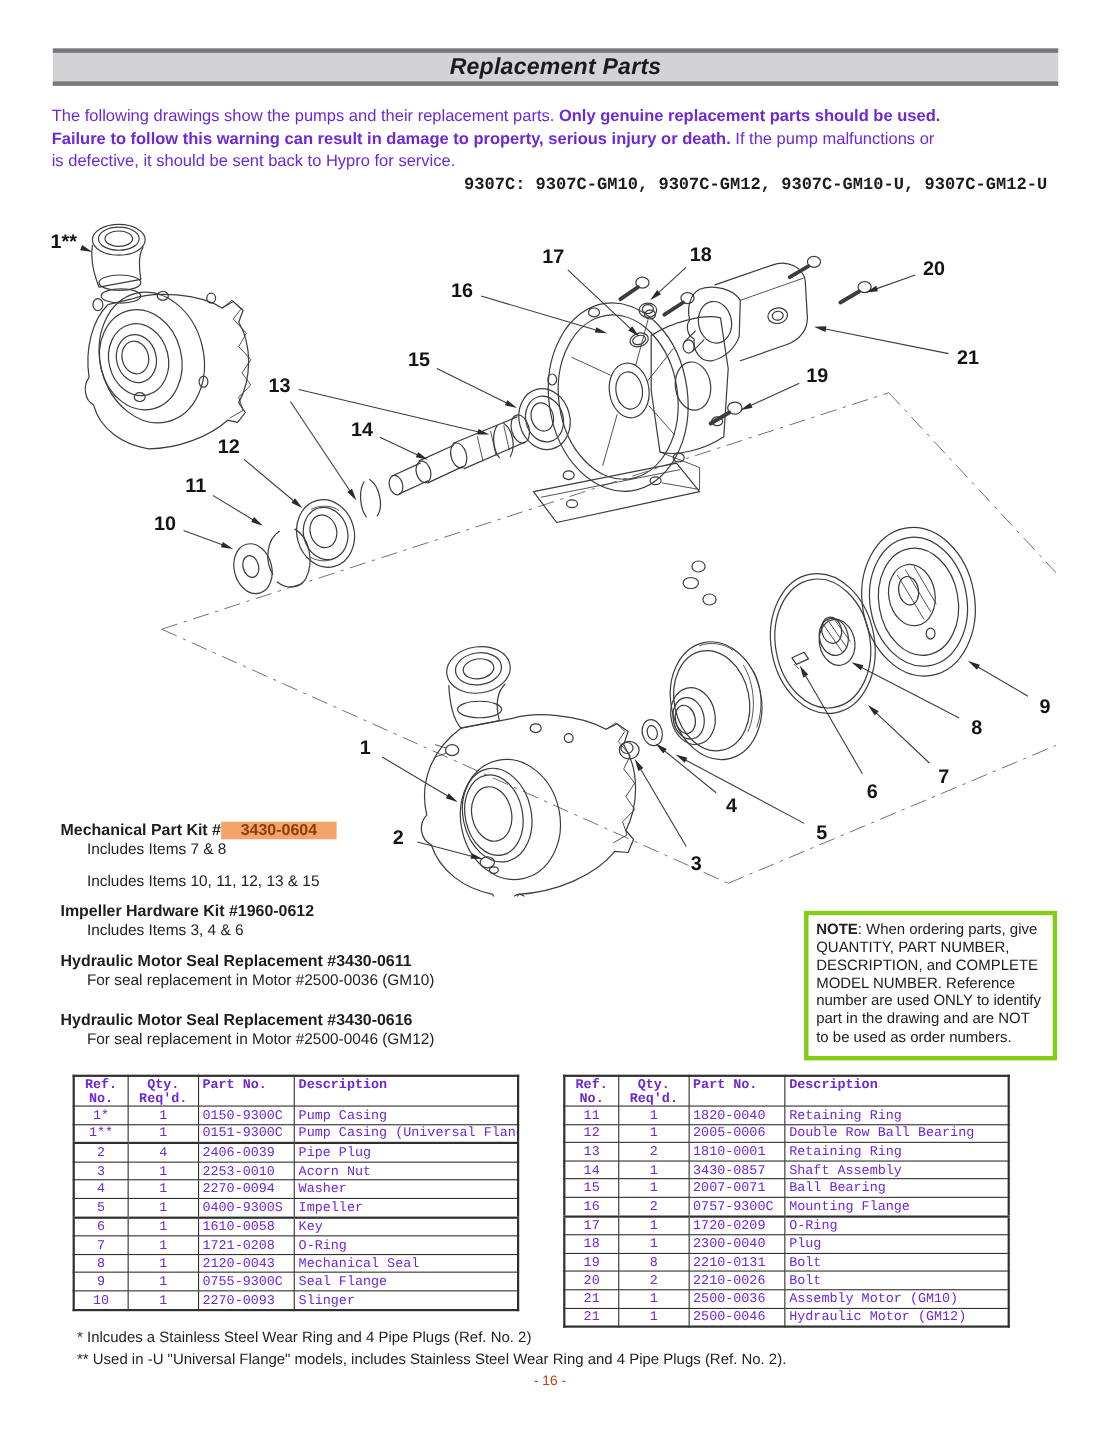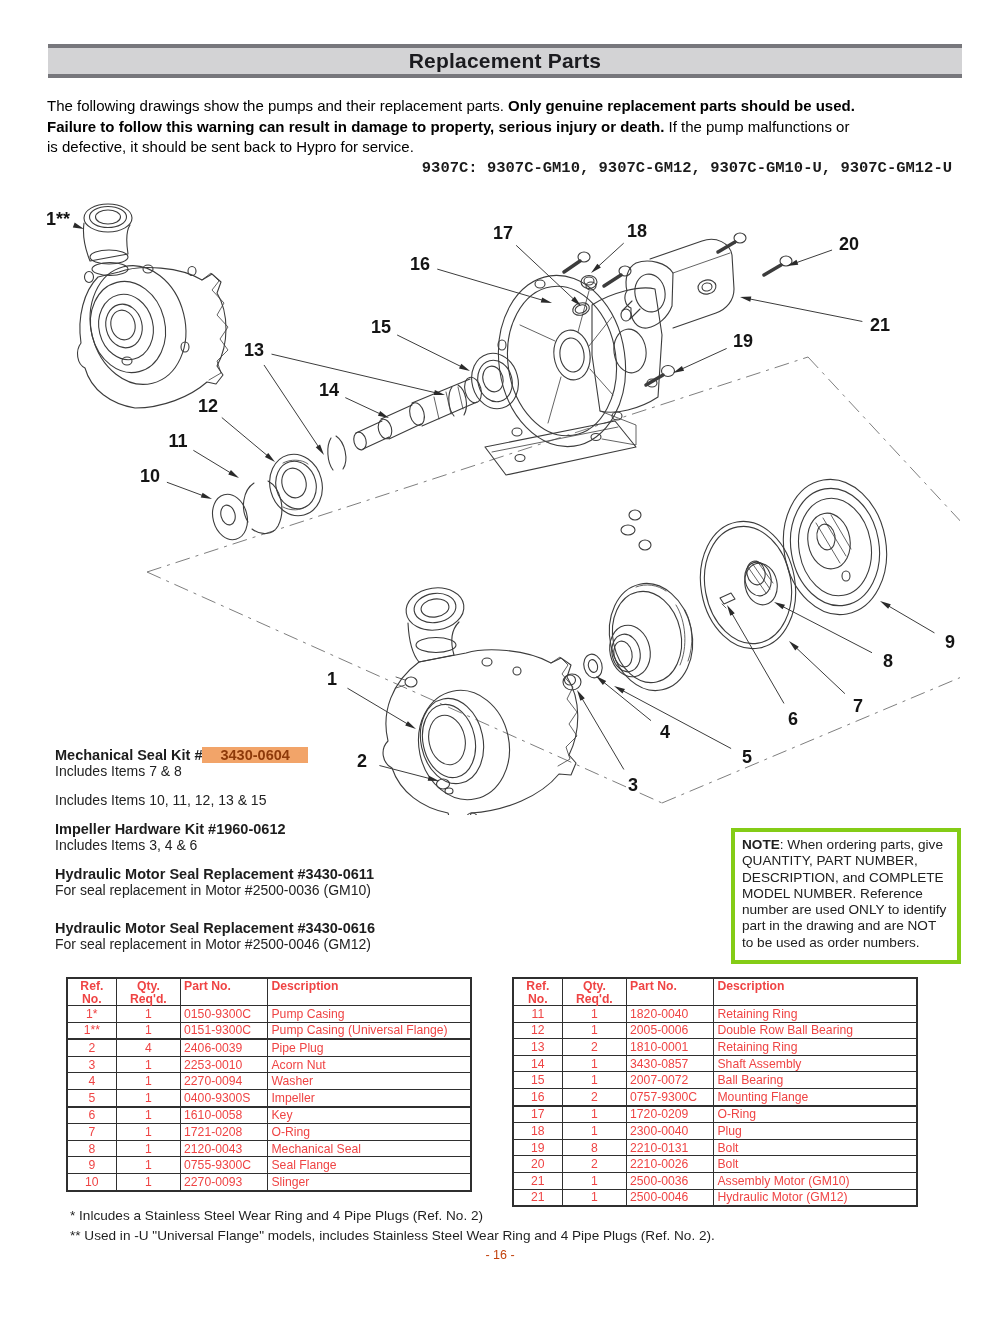--- a/index.html
+++ b/index.html
@@ -7,40 +7,40 @@
     width:1000px;height:1324px;position:relative;background:#ffffff;
     font-family:"Liberation Sans", sans-serif;color:#1c1c1c;overflow:hidden;
   }
   .abs{position:absolute;}
   
   .header-bar{
     left:48px;top:44px;width:914px;height:34px;
     background:#d3d3d5;border-top:4px solid #77777c;border-bottom:4px solid #77777c;
     display:flex;align-items:center;justify-content:center;box-sizing:border-box;
   }
-  .header-bar h1{margin:0;font-size:21px;font-weight:bold;color:#1b1b1f;letter-spacing:.2px;}
-  
-  .intro{left:47px;top:96px;width:912px;font-size:15px;line-height:20.5px;color:#000000;}
+  .header-bar h1{margin:0;font-size:21px;font-weight:bold;color:#1b1b1f;letter-spacing:.2px;font-style:italic;}
+  
+  .intro{left:47px;top:96px;width:912px;font-size:15px;line-height:20.5px;color:#6d28d9;}
   .models{left:47px;top:159px;width:905px;text-align:right;font-size:15.5px;font-weight:bold;color:#1b1b1b;font-family:Liberation Mono, monospace;}
   
   .kits{left:55px;top:747px;width:430px;}
   .kit{margin-bottom:13px;}
   .kit.gap{margin-top:22px;}
   .kit .t{font-size:14.5px;font-weight:bold;line-height:16px;color:#1d1d1d;}
-  .kit .s{font-size:14px;line-height:16px;color:#222;}
+  .kit .s{font-size:14px;line-height:16px;color:#222;margin-left:24px;}
   .hl{background:#f2a469;color:#8e3a0a;padding:0 18px;}
   
   .note-box{
     left:731px;top:828px;width:230px;height:136px;box-sizing:border-box;
     border:4px solid #84cc16;padding:5px 6px 4px 7px;
     font-size:13.6px;line-height:16.3px;color:#202020;
   }
   
   table.parts{border-collapse:collapse;table-layout:fixed;width:406px;
-    font-size:12.2px;color:#ef4444;}
+    font-size:12.2px;color:#6d28d9;font-family:Liberation Mono, monospace;}
   table.parts, table.parts th, table.parts td{border:1px solid #2f2f2f;}
   table.parts{border:2px solid #2f2f2f;}
   table.parts th{font-weight:bold;vertical-align:top;padding:1px 3px 0 3px;height:24px;line-height:12.5px;}
   table.parts td{height:15.6px;padding:0 3px;white-space:nowrap;overflow:hidden;}
   th.h-ref,th.h-qty{text-align:center;}
   th.h-part,th.h-desc{text-align:left;padding-left:5px;}
   td.c-ref,td.c-qty{text-align:center;}
   td.c-part,td.c-desc{text-align:left;padding-left:5px;}
   tr.thick td{border-bottom:2px solid #2f2f2f;}
   .tbl-left{left:66px;top:977px;}
@@ -336,21 +336,21 @@
       <polygon points="734,417 744.964238547036,419.74690245252583 742.5741373773395,424.36506403465097" class="tick"></polygon>
       <text x="848" y="482" text-anchor="middle" class="callout-text">8</text>
       <line x1="894.4680995000335" y1="447.90274399287676" x2="845.1773001666555" y2="419.0324186690411" class="leader"></line>
       <polygon points="840,416 850.8057650621196,419.31593748769126 848.1776688822839,423.8029309654594" class="tick"></polygon>
       <text x="910" y="463" text-anchor="middle" class="callout-text">9</text>
     </g>
 </svg>
 
 <div class="abs kits">
   <div class="kit">
-    <div class="t"><span>Mechanical Seal Kit #</span><span class="hl">3430-0604</span></div>
+    <div class="t"><span>Mechanical Part Kit #</span><span class="hl">3430-0604</span></div>
     <div class="s">Includes Items 7 &amp; 8</div>
   </div>
   <div class="kit">
     <div class="s">Includes Items 10, 11, 12, 13 &amp; 15</div>
   </div>
   <div class="kit">
     <div class="t">Impeller Hardware Kit #1960-0612</div>
     <div class="s">Includes Items 3, 4 &amp; 6</div>
   </div>
   <div class="kit">
@@ -488,21 +488,21 @@
       </tr>
       <tr>
         <td class="c-ref">14</td>
         <td class="c-qty">1</td>
         <td class="c-part">3430-0857</td>
         <td class="c-desc">Shaft Assembly</td>
       </tr>
       <tr>
         <td class="c-ref">15</td>
         <td class="c-qty">1</td>
-        <td class="c-part">2007-0072</td>
+        <td class="c-part">2007-0071</td>
         <td class="c-desc">Ball Bearing</td>
       </tr>
       <tr class="thick">
         <td class="c-ref">16</td>
         <td class="c-qty">2</td>
         <td class="c-part">0757-9300C</td>
         <td class="c-desc">Mounting Flange</td>
       </tr>
       <tr>
         <td class="c-ref">17</td>

